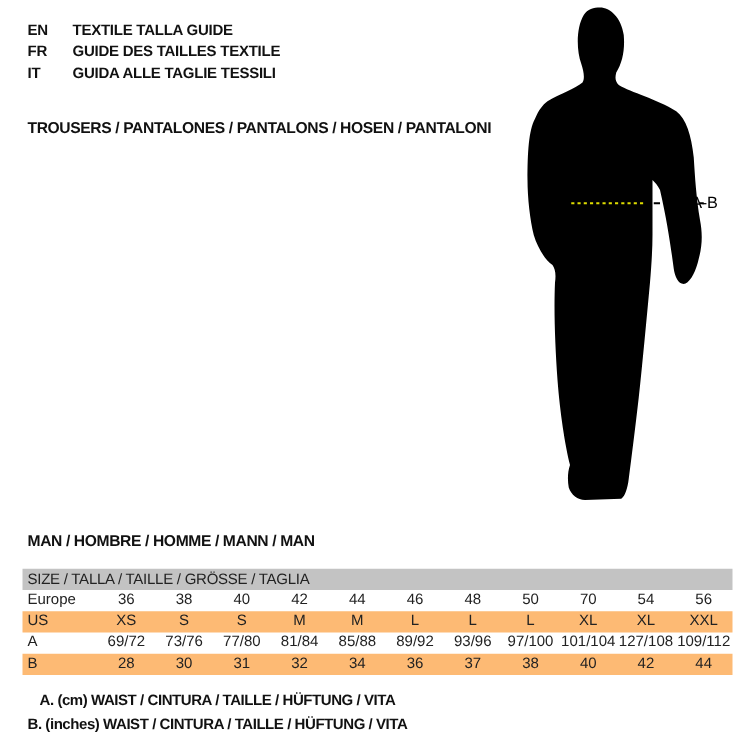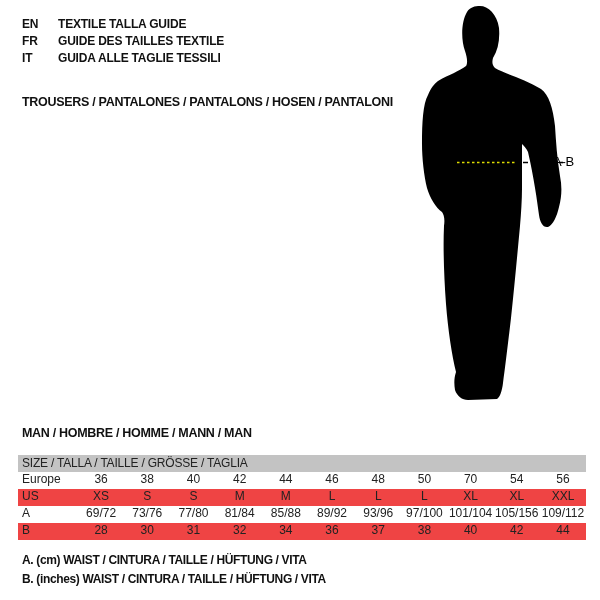--- a/index.html
+++ b/index.html
@@ -52,29 +52,29 @@
     font-size: 12px; color: #222222;
   }
   .t-header {
     height: 17px; line-height: 17px;
     background: #c3c3c3;
     padding-left: 4px;
     letter-spacing: -0.2px;
     white-space: nowrap;
   }
   .t-row { display: flex; height: 17px; align-items: flex-start; }
-  .t-row.alt { background: #ef4444; }
+  .t-row.alt { background: #fdba74; }
   .t-label { width: 60px; flex: 0 0 60px; padding-left: 4px; }
   .t-cell { flex: 1 1 0; text-align: center; white-space: nowrap; }
 
   
   .footnotes {
     position: absolute; left: 22px; top: 551px;
     font-weight: 700; font-size: 12px; letter-spacing: -0.35px;
-    line-height: 18.5px; white-space: nowrap;
+    line-height: 18.5px; white-space: nowrap; text-align: center;
   }
 </style>
 </head>
 <body>
 
 <div class="canvas">
 
   <div class="lang-list">
     <div class="lang-row">
       <span class="lang-code">EN</span>
@@ -173,21 +173,21 @@
       <span class="t-label">A</span>
       <span class="t-cell">69/72</span>
       <span class="t-cell">73/76</span>
       <span class="t-cell">77/80</span>
       <span class="t-cell">81/84</span>
       <span class="t-cell">85/88</span>
       <span class="t-cell">89/92</span>
       <span class="t-cell">93/96</span>
       <span class="t-cell">97/100</span>
       <span class="t-cell">101/104</span>
-      <span class="t-cell">105/156</span>
+      <span class="t-cell">127/108</span>
       <span class="t-cell">109/112</span>
     </div>
 
     <div class="t-row alt">
       <span class="t-label">B</span>
       <span class="t-cell">28</span>
       <span class="t-cell">30</span>
       <span class="t-cell">31</span>
       <span class="t-cell">32</span>
       <span class="t-cell">34</span>

